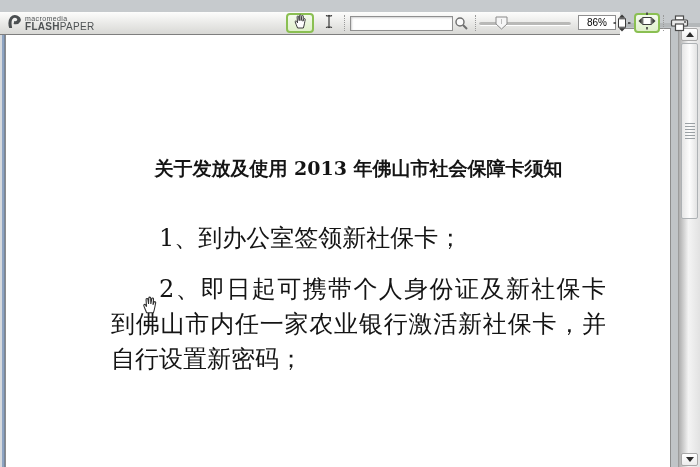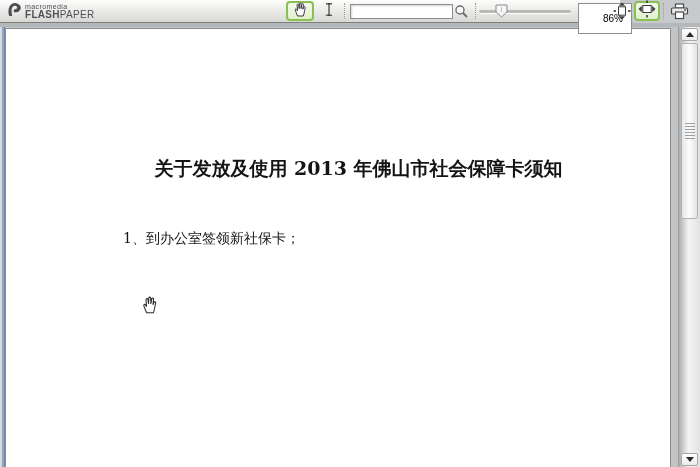--- a/index.html
+++ b/index.html
@@ -1,57 +1,57 @@
 <!DOCTYPE html>
 <html lang="zh"><head>
 <meta charset="utf-8">
 <style>
   html,body{margin:0;padding:0;}
   .window{position:relative;width:700px;height:467px;overflow:hidden;background:#c6cacd;
           font-family:"Liberation Sans",sans-serif;}
 
   
-  .toolbar{position:absolute;left:0;top:0;width:620px;height:22px;
+  .toolbar{position:absolute;left:0;top:12px;width:620px;height:22px;
            background:linear-gradient(180deg,#fdfdfc 0%,#ececea 45%,#d8d8d5 100%);
            border-bottom:1px solid #7e7e7e;z-index:5;}
   .logo{position:absolute;left:6px;top:1px;display:flex;align-items:center;gap:4px;}
   .logo-text{display:flex;flex-direction:column;line-height:1;color:#4e5254;}
   .logo-line1{font-size:7px;letter-spacing:.4px;}
   .logo-line2{font-size:10px;letter-spacing:.3px;}
   .logo-line2 b{font-weight:bold;}
   .tool-btn{position:absolute;top:1px;height:20px;display:flex;align-items:center;
             justify-content:center;background:transparent;border:2px solid transparent;
             border-radius:4px;box-sizing:border-box;cursor:pointer;}
   .tool-btn.selected{border-color:#8abf52;background:linear-gradient(180deg,#f4faee,#dff0ca);}
   .sep{position:absolute;top:3px;height:16px;width:0;border-left:1px dotted #9a9a9a;}
   .search-input{position:absolute;left:350px;top:4px;width:95px;height:13px;
                 border:1px solid #8f8f8f;box-shadow:inset 1px 1px 2px rgba(0,0,0,.18);
                 font-size:10px;padding:0 3px;background:#fff;}
   .slider{position:absolute;left:479px;top:2px;width:92px;height:18px;}
   .slider-track{position:absolute;left:0;top:8px;width:92px;height:3px;
                 background:#b9b9b7;border-bottom:1px solid #fff;border-radius:2px;}
   .slider-thumb{position:absolute;left:16px;top:2px;cursor:pointer;}
   .zoom-input{position:absolute;left:578px;top:3px;width:36px;height:13px;
-              border:1px solid #8f8f8f;font-size:10px;text-align:right;background:#fff;padding:8px;}
+              border:1px solid #8f8f8f;font-size:10px;text-align:center;background:#fff;padding:0;}
   .icon-btn svg{display:block;}
 
   
   .band{position:absolute;left:0;top:23px;width:700px;height:4px;background:#b4b8ba;}
 
   
   .viewport{position:absolute;left:0;top:27px;right:22px;bottom:0;background:#c0c4c7;overflow:hidden;}
   .left-edge{position:absolute;left:0;top:0;bottom:0;width:5px;
              background:linear-gradient(90deg,#d7dadd 0 2px,#8ea4c2 2px 4px,#77879c 4px 5px);}
   .page{position:absolute;left:5px;top:1px;width:666px;height:1100px;background:#fff;
         border:1px solid #8c8c8c;box-sizing:border-box;
         font-family:"DejaVu Serif","Liberation Serif",serif;color:#141414;}
   .page-inner{padding:0 48px 0 89px;}
   .doc-title{font-size:19px;font-weight:bold;text-align:center;line-height:35px;
              margin:122px 0 35px 0;}
-  .doc-p{font-size:14px;line-height:35px;margin:0;text-indent:2em;text-align:justify;}
+  .doc-p{font-size:24px;line-height:35px;margin:16px;text-indent:2em;text-align:justify;}
 
   
   .cursor-hand{position:absolute;left:141px;top:295px;z-index:9;pointer-events:none;}
 
   
   .scrollbar{position:absolute;right:0;top:27px;width:22px;bottom:0;
              background:linear-gradient(90deg,#aeaeae 0,#f4f4f4 45%,#e2e2e2 100%);
              border-left:1px solid #9b9b9b;box-sizing:border-box;}
   .scroll-btn{position:absolute;left:2px;width:17px;height:13px;background:linear-gradient(180deg,#ffffff,#ececec);
               border:1px solid #a8a8a8;border-radius:2px;box-sizing:border-box;
@@ -170,20 +170,21 @@
   </div>
 
   <div class="band"></div>
 
   <div class="viewport">
     <div class="left-edge"></div>
     <div class="page">
       <div class="page-inner">
         <h1 class="doc-title">关于发放及使用 2013 年佛山市社会保障卡须知</h1>
         <p class="doc-p">1、到办公室签领新社保卡；</p>
+        <p class="doc-p">2、即日起可携带个人身份证及新社保卡到佛山市内任一家农业银行激活新社保卡，并自行设置新密码；</p>
       </div>
     </div>
   </div>
 
   <div class="cursor-hand">
     <svg width="17" height="19" viewBox="0 0 14 16">
       <path d="M4.6,15 C3.8,12.8 2.6,10.6 2.2,9 C1.9,7.9 3.1,7.5 3.7,8.4 L4.5,9.8 L4.1,3.9 C4,2.8 5.5,2.6 5.7,3.7 L6.2,7.6 L6.4,2.6 C6.5,1.5 8,1.5 8,2.6 L8.1,7.6 L8.9,3.2 C9.1,2.1 10.5,2.4 10.4,3.5 L9.9,8.2 L10.8,6.1 C11.2,5.1 12.5,5.6 12.2,6.7 C11.7,8.9 11.2,12.7 10.3,15 Z" fill="#ffffff" stroke="#2e2e2e" stroke-width="0.9"></path>
     </svg>
   </div>
 

